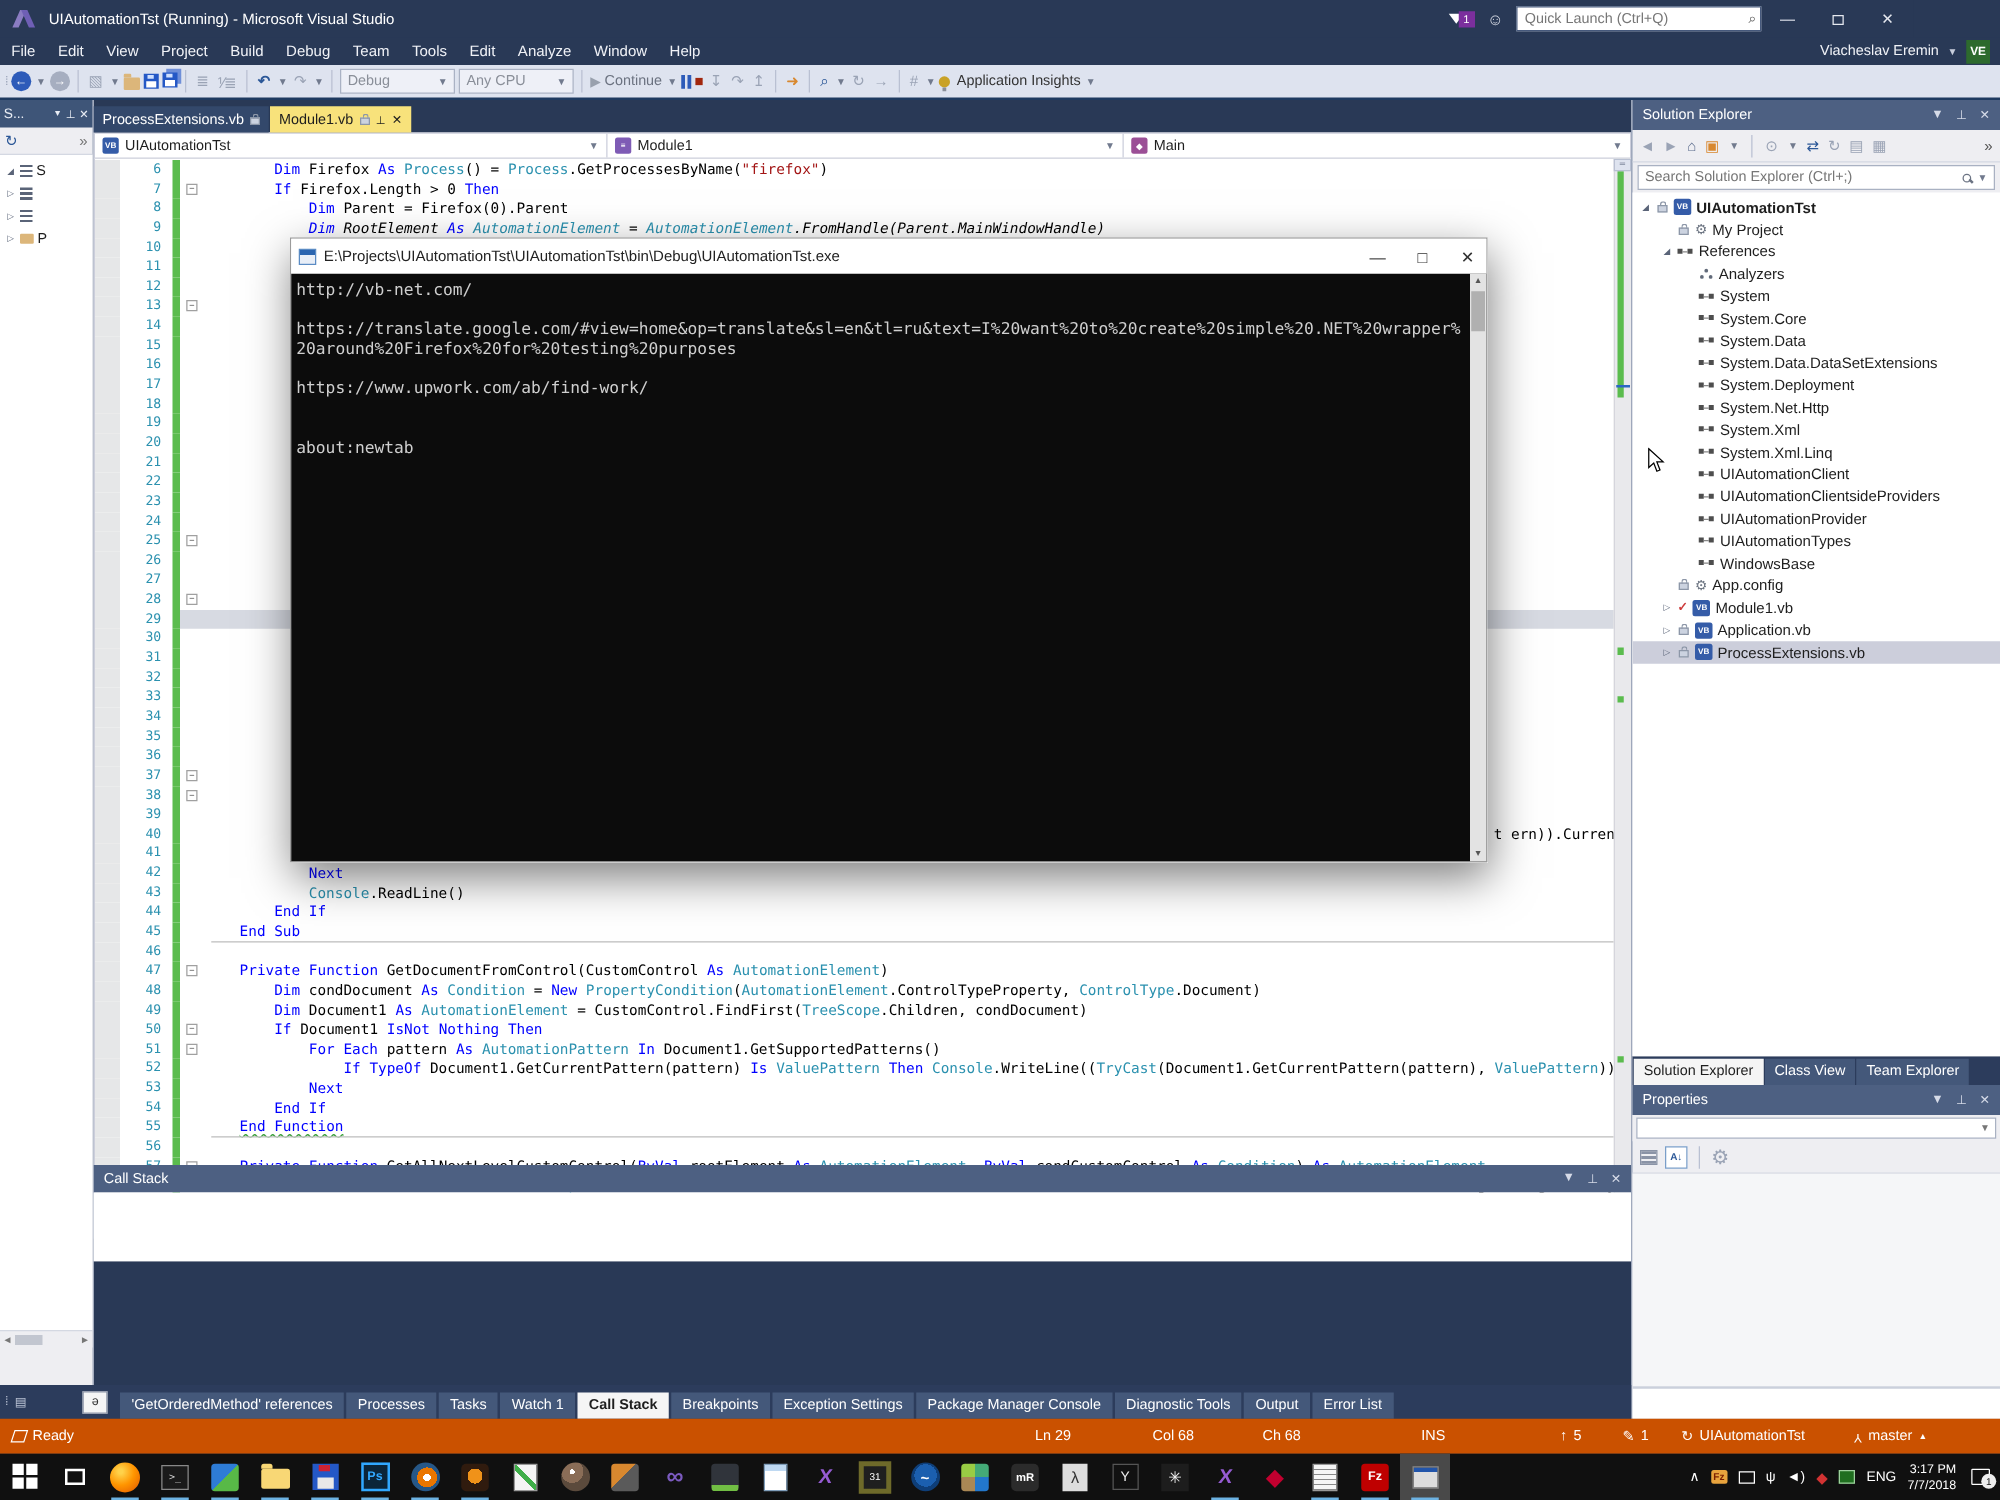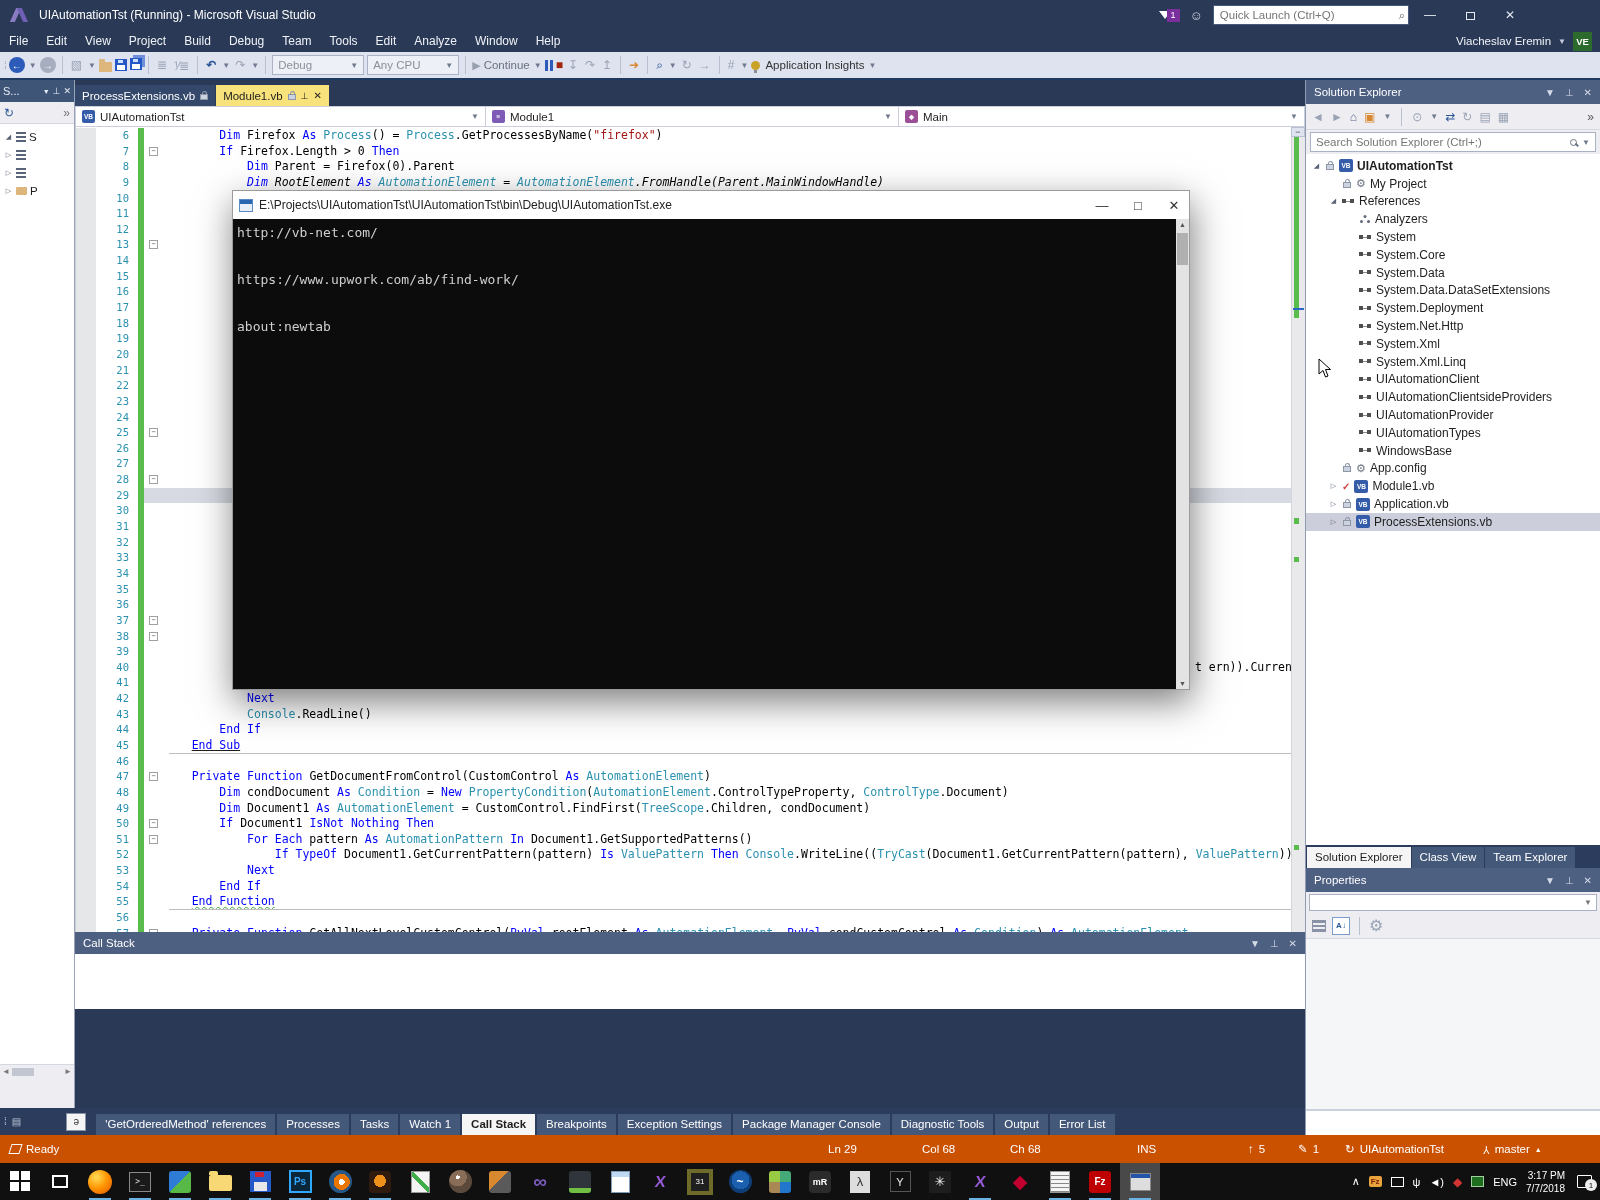--- a/index.html
+++ b/index.html
@@ -673,21 +673,21 @@
           <span class="ln">44</span>
           <span class="chg"></span>
           <span class="fm"></span>
           <span class="cc" style="padding-left: 55.36px;"><span class="tk">End If</span></span>
         </div>
         <div class="crow sep">
           <span class="bp"></span>
           <span class="ln">45</span>
           <span class="chg"></span>
           <span class="fm"></span>
-          <span class="cc" style="padding-left: 27.68px; text-decoration: underline;"><span class="tk">End Sub</span></span>
+          <span class="cc" style="padding-left: 27.68px;"><span class="tk">End Sub</span></span>
         </div>
         <div class="crow">
           <span class="bp"></span>
           <span class="ln">46</span>
           <span class="chg"></span>
           <span class="fm"></span>
           <span class="cc" style="padding-left: 0px;"></span>
         </div>
         <div class="crow">
           <span class="bp"></span>
@@ -1188,20 +1188,21 @@
     <span class="conicon"></span>
     <span class="t">E:\Projects\UIAutomationTst\UIAutomationTst\bin\Debug\UIAutomationTst.exe</span>
     <span class="cbtn">—</span>
     <span class="cbtn">□</span>
     <span class="cbtn">✕</span>
   </div>
   <div class="con-body">
     <div>
         <div class="conline">http://vb-net.com/</div>
         <div class="conline"></div>
+        <div class="conline">https://translate.google.com/#view=home&amp;op=translate&amp;sl=en&amp;tl=ru&amp;text=I%20want%20to%20create%20simple%20.NET%20wrapper%20around%20Firefox%20for%20testing%20purposes</div>
         <div class="conline"></div>
         <div class="conline">https://www.upwork.com/ab/find-work/</div>
         <div class="conline"></div>
         <div class="conline"></div>
         <div class="conline">about:newtab</div>
       </div>
     <div class="conscroll">
       <span class="a t">▲</span>
       <span class="conthumb"></span>
       <span class="a b">▼</span>

